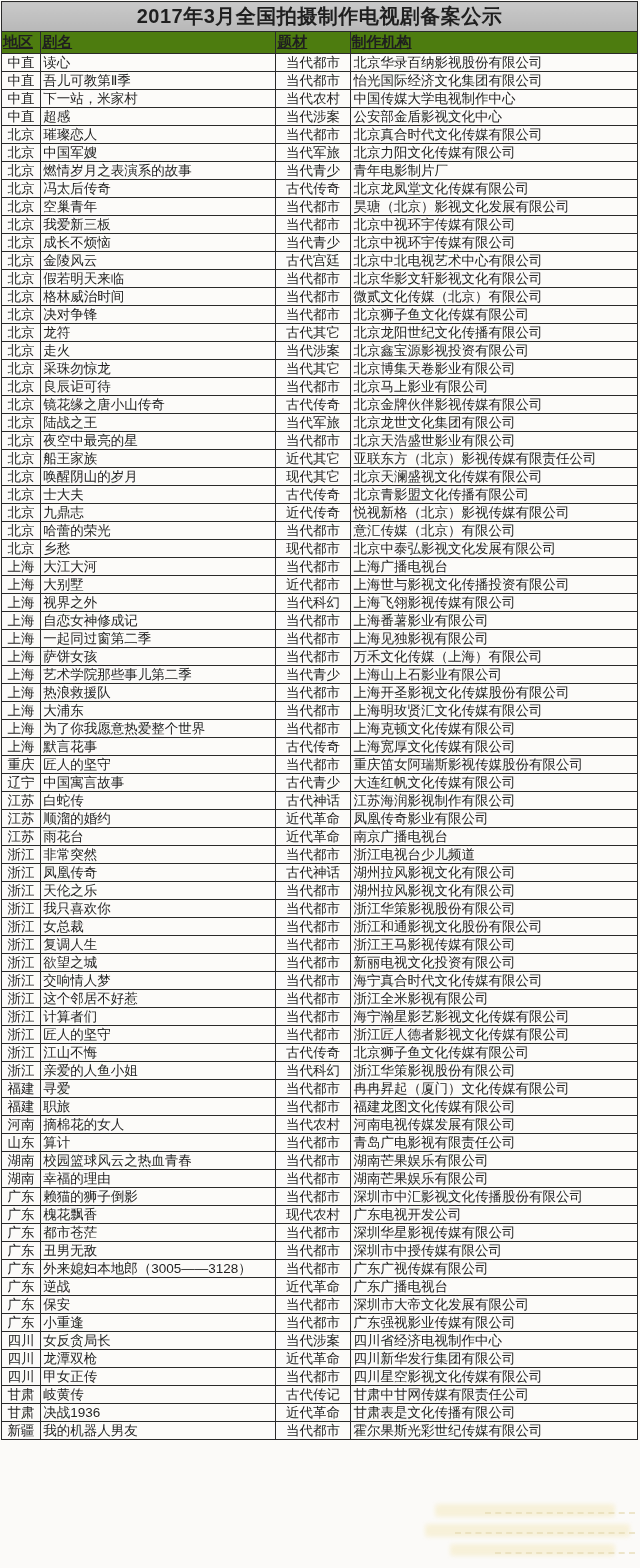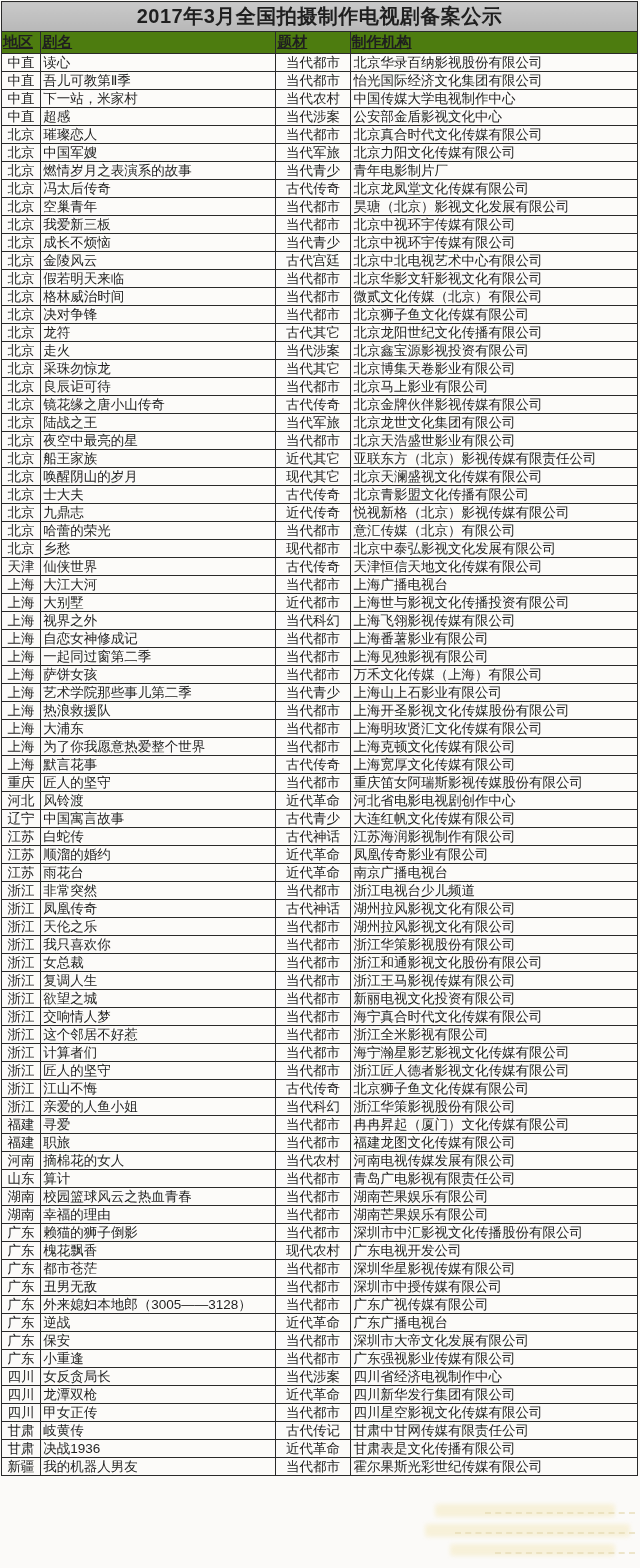--- a/index.html
+++ b/index.html
@@ -272,26 +272,20 @@
           <td class="c-genre">当代都市</td>
           <td class="c-company">意汇传媒（北京）有限公司</td>
         </tr>
         <tr>
           <td class="c-region">北京</td>
           <td class="c-title">乡愁</td>
           <td class="c-genre">现代都市</td>
           <td class="c-company">北京中泰弘影视文化发展有限公司</td>
         </tr>
         <tr>
-          <td class="c-region">天津</td>
-          <td class="c-title">仙侠世界</td>
-          <td class="c-genre">古代传奇</td>
-          <td class="c-company">天津恒信天地文化传媒有限公司</td>
-        </tr>
-        <tr>
           <td class="c-region">上海</td>
           <td class="c-title">大江大河</td>
           <td class="c-genre">当代都市</td>
           <td class="c-company">上海广播电视台</td>
         </tr>
         <tr>
           <td class="c-region">上海</td>
           <td class="c-title">大别墅</td>
           <td class="c-genre">近代都市</td>
           <td class="c-company">上海世与影视文化传播投资有限公司</td>
@@ -348,26 +342,20 @@
           <td class="c-region">上海</td>
           <td class="c-title">默言花事</td>
           <td class="c-genre">古代传奇</td>
           <td class="c-company">上海宽厚文化传媒有限公司</td>
         </tr>
         <tr>
           <td class="c-region">重庆</td>
           <td class="c-title">匠人的坚守</td>
           <td class="c-genre">当代都市</td>
           <td class="c-company">重庆笛女阿瑞斯影视传媒股份有限公司</td>
-        </tr>
-        <tr>
-          <td class="c-region">河北</td>
-          <td class="c-title">风铃渡</td>
-          <td class="c-genre">近代革命</td>
-          <td class="c-company">河北省电影电视剧创作中心</td>
         </tr>
         <tr>
           <td class="c-region">辽宁</td>
           <td class="c-title">中国寓言故事</td>
           <td class="c-genre">古代青少</td>
           <td class="c-company">大连红帆文化传媒有限公司</td>
         </tr>
         <tr>
           <td class="c-region">江苏</td>
           <td class="c-title">白蛇传</td>

